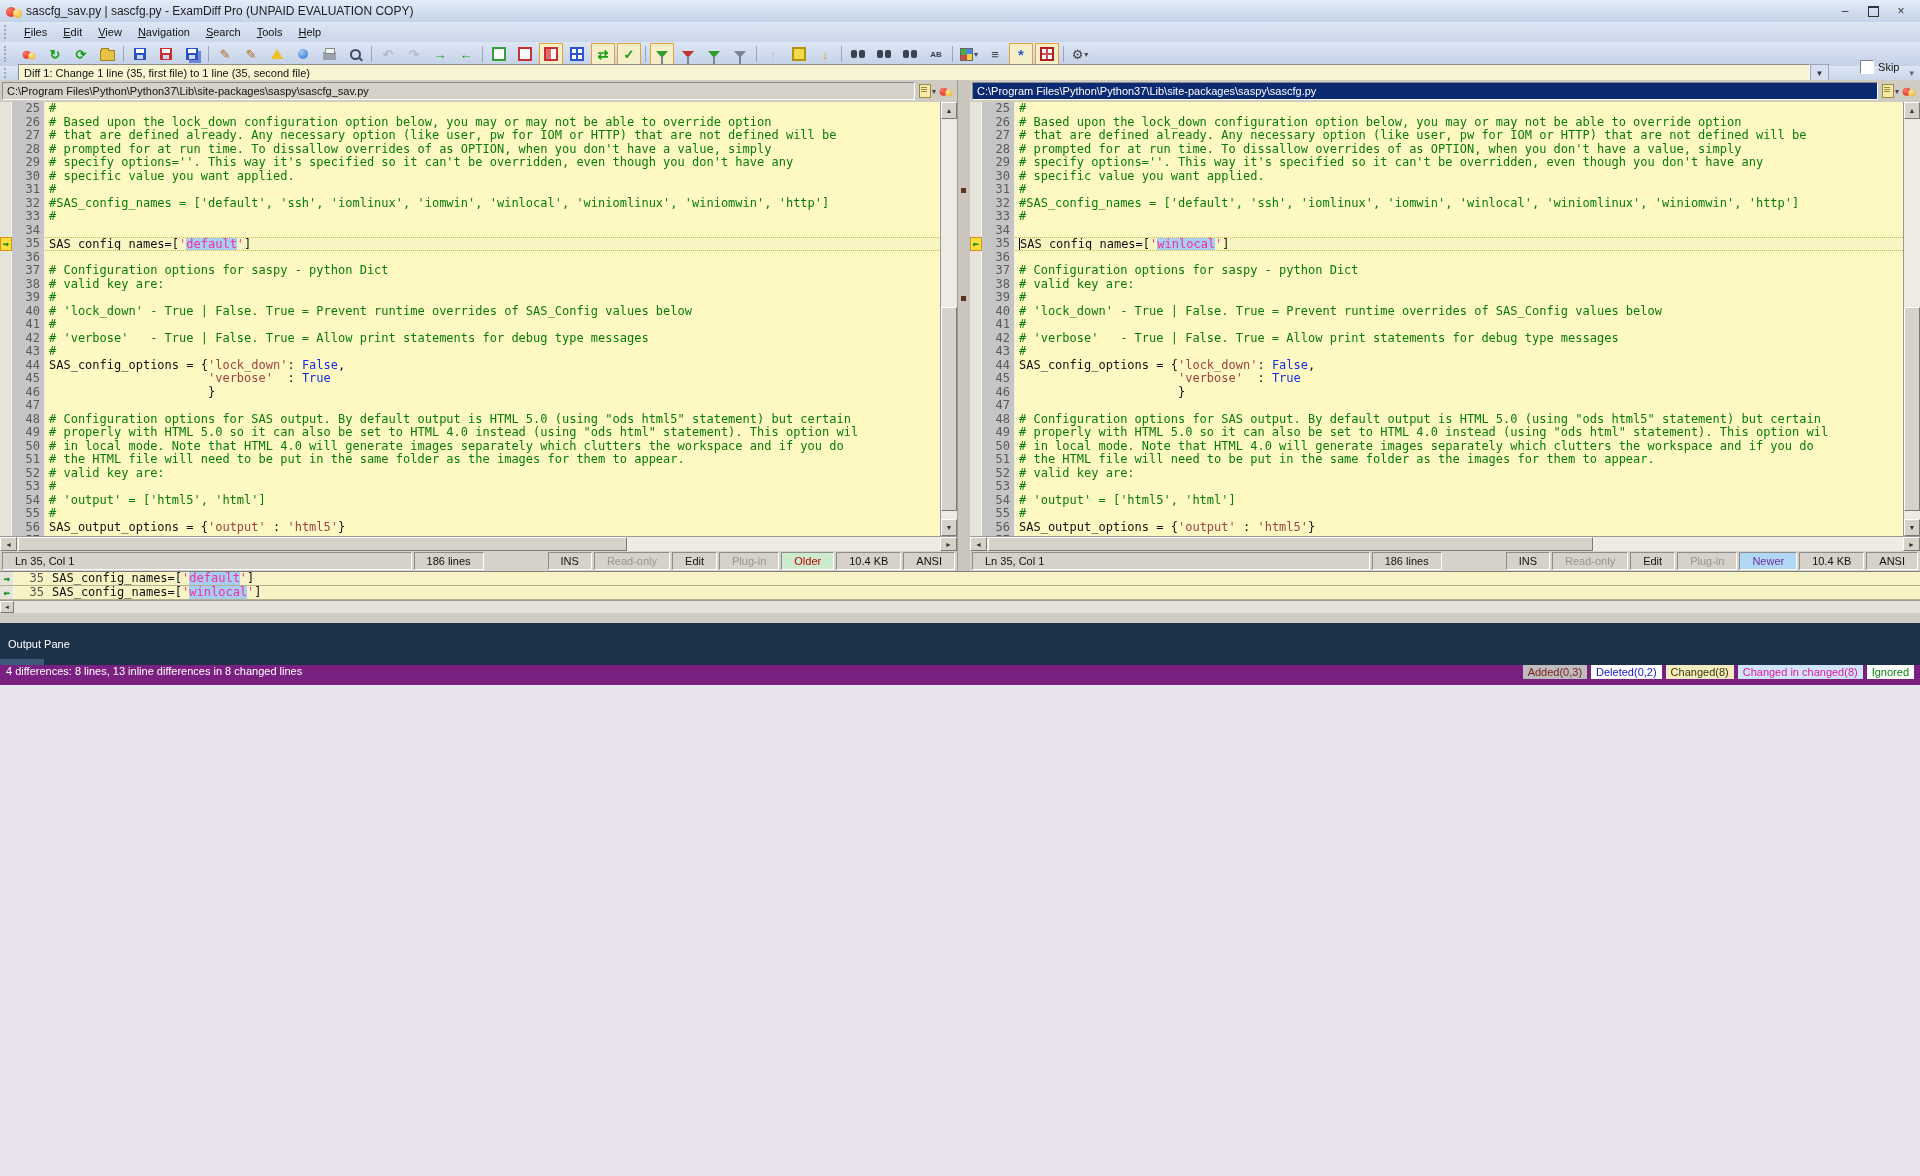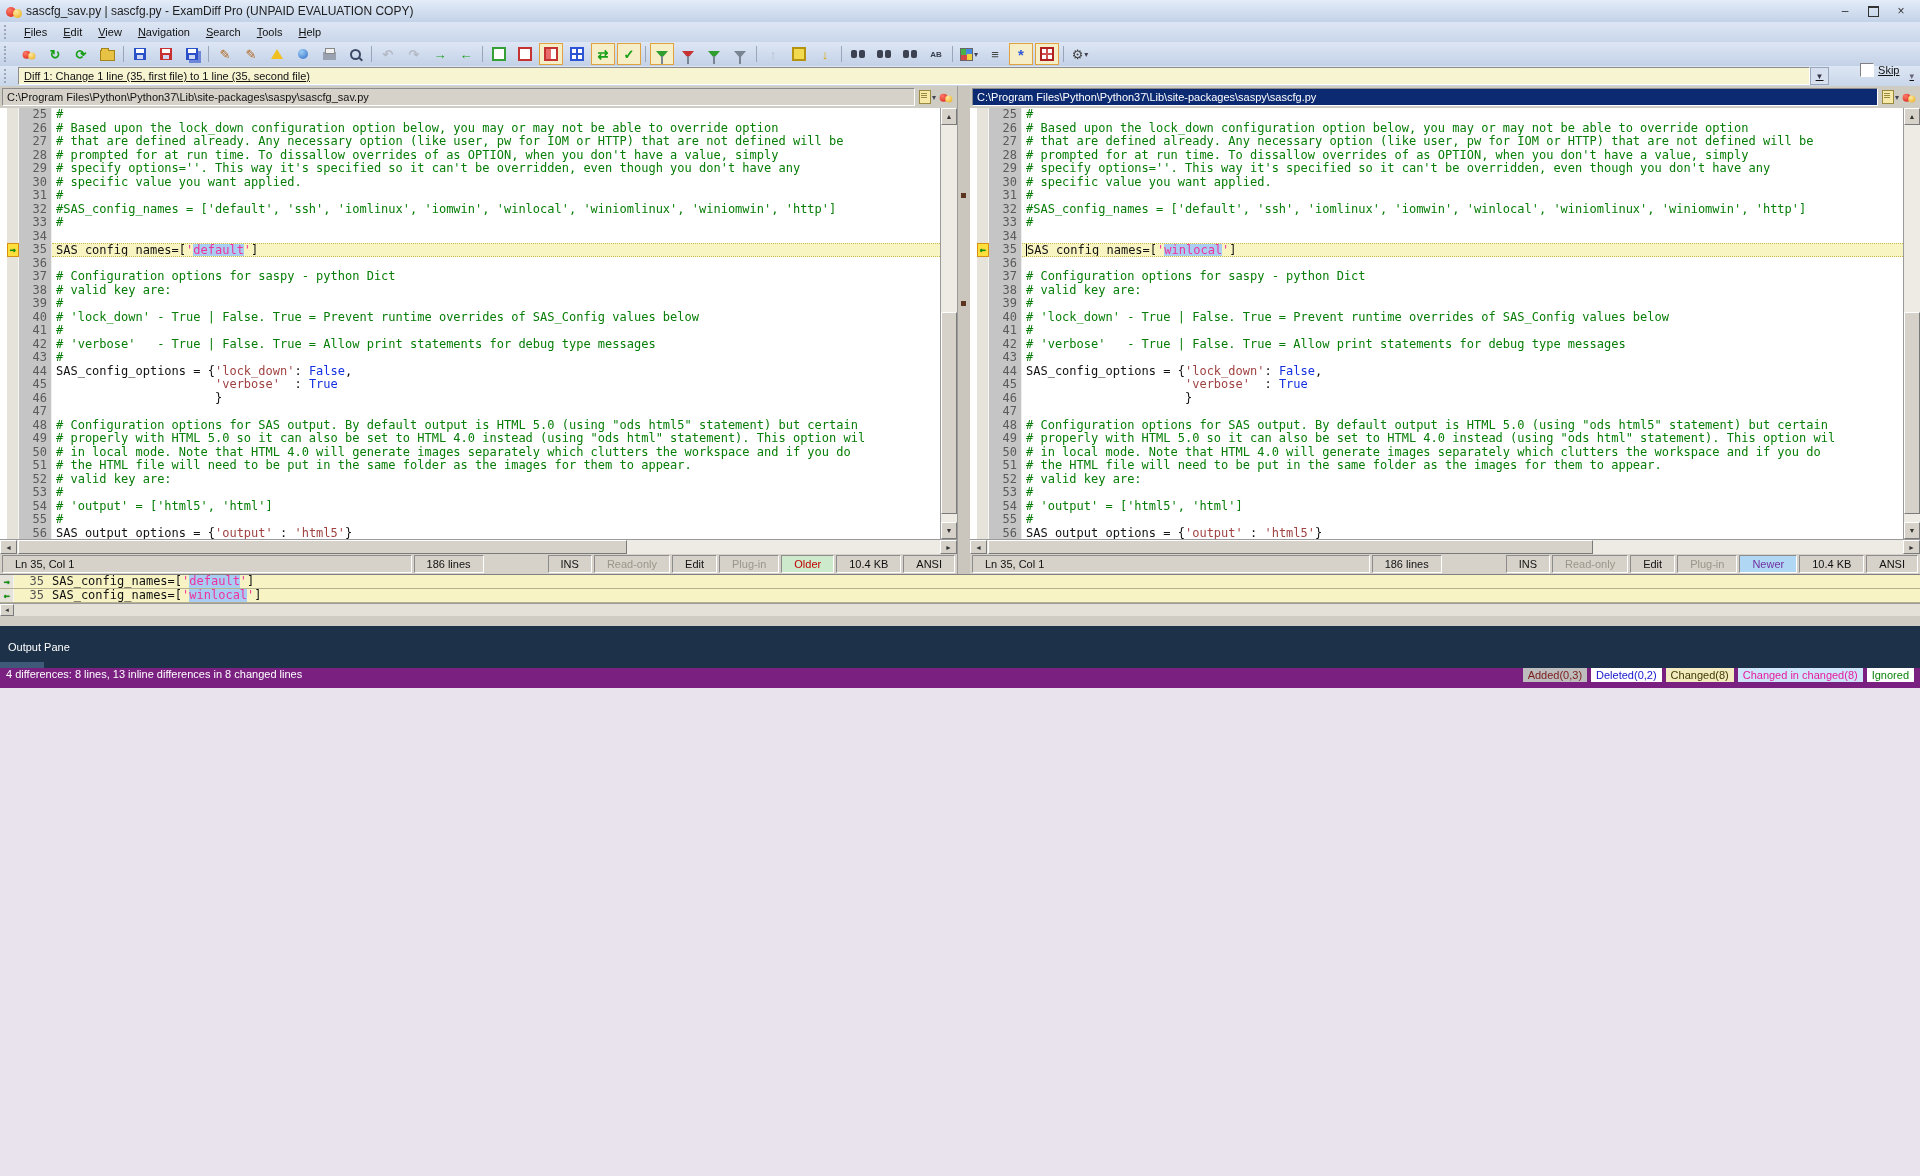--- a/index.html
+++ b/index.html
@@ -64,21 +64,21 @@
   .i-mag::after{content:"";position:absolute;left:6px;top:7px;width:5px;height:2px;background:#3c4864;transform:rotate(45deg);}
   .i-print{width:13px;height:8px;background:#9aa2b2;border:1px solid #5c download6470;position:relative;display:inline-block;margin-top:4px;}
   .i-print::before{content:"";position:absolute;left:2px;top:-4px;width:8px;height:4px;background:#f2f2f2;border:1px solid #888;}
   .i-ball{width:10px;height:10px;border-radius:50%;background:radial-gradient(circle at 35% 30%,#9ecdf5,#2b6cc8);display:inline-block;}
   .i-tri{width:0;height:0;border-left:6px solid transparent;border-right:6px solid transparent;border-bottom:10px solid #f0c020;display:inline-block;}
   .i-palette{width:11px;height:11px;border:1px solid #666;display:inline-block;
              background:conic-gradient(#4888e0 25%,#f0d040 0 50%,#d04848 0 75%,#48b048 0);}
   .i-ab{font-size:8px;font-weight:bold;color:#384050;letter-spacing:0;}
   .dropcaret{font-size:8px;color:#445;margin-left:1px;}
   
-  .diffbar{height:20px;display:flex;align-items:center;background:linear-gradient(#dde6f4,#c9d6ea);flex:0 0 auto;padding-right:6px;text-decoration:underline;}
+  .diffbar{height:14px;display:flex;align-items:center;background:linear-gradient(#dde6f4,#c9d6ea);flex:0 0 auto;padding-right:6px;}
   .diffcombo{flex:1;height:16px;background:#f7f4d2;border:1px solid;border-color:#8c8c8c #fff #fff #8c8c8c;
              display:flex;align-items:center;padding:0 5px;margin-left:2px;}
   .combodrop{width:17px;height:16px;background:#d7e0ef;border:1px solid #98a5ba;display:flex;align-items:center;justify-content:center;font-size:8px;color:#334;}
   .skipwrap{display:flex;align-items:center;margin:0 10px 12px 14px;padding-left:17px;}
   .checkbox{width:12px;height:12px;background:#fff;border:1px solid;border-color:#808080 #fff #fff #808080;margin-right:4px;}
   .chev{color:#667;font-size:9px;}
   
   .main{flex:1;display:flex;background:#b9b9b9;min-height:0;}
   .pane{display:flex;flex-direction:column;min-width:0;}
   .pane.left-pane{width:957px;flex:0 0 auto;}
@@ -88,21 +88,21 @@
             border-color:#8c8c8c #fff #fff #8c8c8c;font-size:11px;white-space:nowrap;overflow:hidden;}
   .path-box.inactive{background:#d6d2c9;color:#111;}
   .path-box.active{background:#0c2a72;color:#fff;}
   .hdr-icons{display:flex;align-items:center;margin-left:3px;flex:0 0 auto;}
   .hic{margin:0 1px;display:inline-flex;align-items:center;}
   .i-doc{width:10px;height:12px;background:#f7e9a8;border:1px solid #9a8a40;display:inline-block;position:relative;}
   .i-doc::before{content:"";position:absolute;left:1px;top:2px;width:6px;height:1px;background:#9a8a40;box-shadow:0 2px 0 #9a8a40,0 4px 0 #9a8a40;}
   .cherry.small{transform:scale(.8);}
   
   .editor{flex:1;display:flex;min-height:0;}
-  .rows{flex:1;overflow:hidden;background:#ffffff;padding-left:7px;}
+  .rows{flex:1;overflow:hidden;background:#fef9c3;}
   .row{display:flex;height:13.5px;line-height:13.5px;font-family:"DejaVu Sans Mono",monospace;font-size:12px;white-space:pre;box-sizing:border-box;}
   .mk{width:11px;flex:0 0 auto;background:#e6e3da;border-right:1px solid #f6f5f1;display:flex;align-items:center;justify-content:center;}
   .ln{width:28px;flex:0 0 auto;text-align:right;padding-right:4px;color:#5a5a5a;background:#c5c5c5;border-right:1px solid #eeeeee;}
   .cd{flex:1;padding-left:4px;overflow:hidden;min-width:0;}
   .row[data-hl] .cd{background:#f9f5c3;border-top:1px dotted #c9b94d;border-bottom:1px dotted #c9b94d;}
   .mk[data-mk]::before{font-size:10px;font-weight:bold;color:#129612;text-shadow:0 0 1px #0a5a0a;}
   .left-pane .mk[data-mk]::before{content:"\2192";}
   .right-pane .mk[data-mk]::before{content:"\2190";}
   .mk[data-mk="cur"]{background:#ffdf3e;outline:1px solid #d89010;outline-offset:-1px;}
   .sg[data-c="c"]{color:#067d06;}

